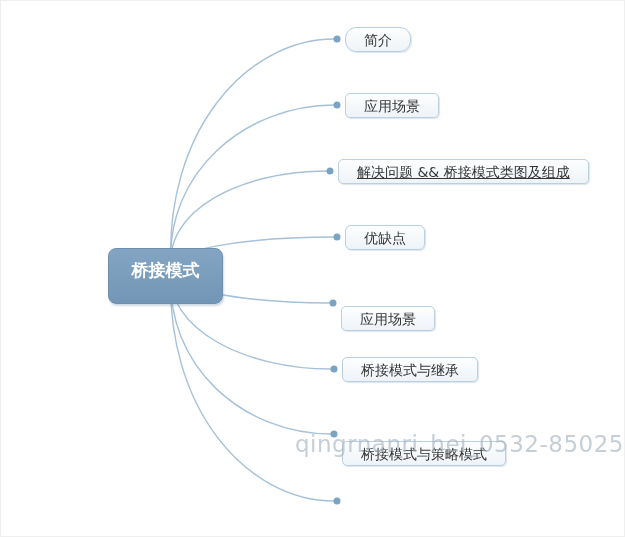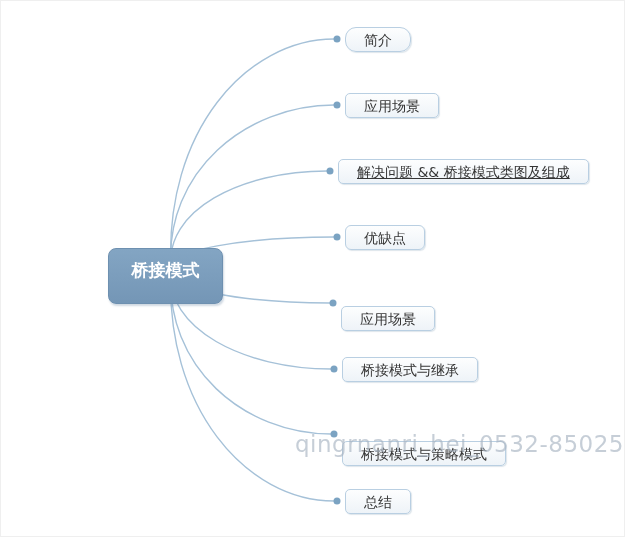--- a/index.html
+++ b/index.html
@@ -107,17 +107,16 @@
 
   <div class="root-node">桥接模式</div>
 
   <div class="leaf-node n0">简介</div>
   <div class="leaf-node n1">应用场景</div>
   <div class="leaf-node n2">解决问题 &amp;&amp; 桥接模式类图及组成</div>
   <div class="leaf-node n3">优缺点</div>
   <div class="leaf-node n4">应用场景</div>
   <div class="leaf-node n5">桥接模式与继承</div>
   <div class="leaf-node n6">桥接模式与策略模式</div>
-  <div class="leaf-node n7">总结</div>
 
   <div class="watermark">qingrnanri_hei_0532-85025005</div>
 
 </div>
 
 </body></html>

